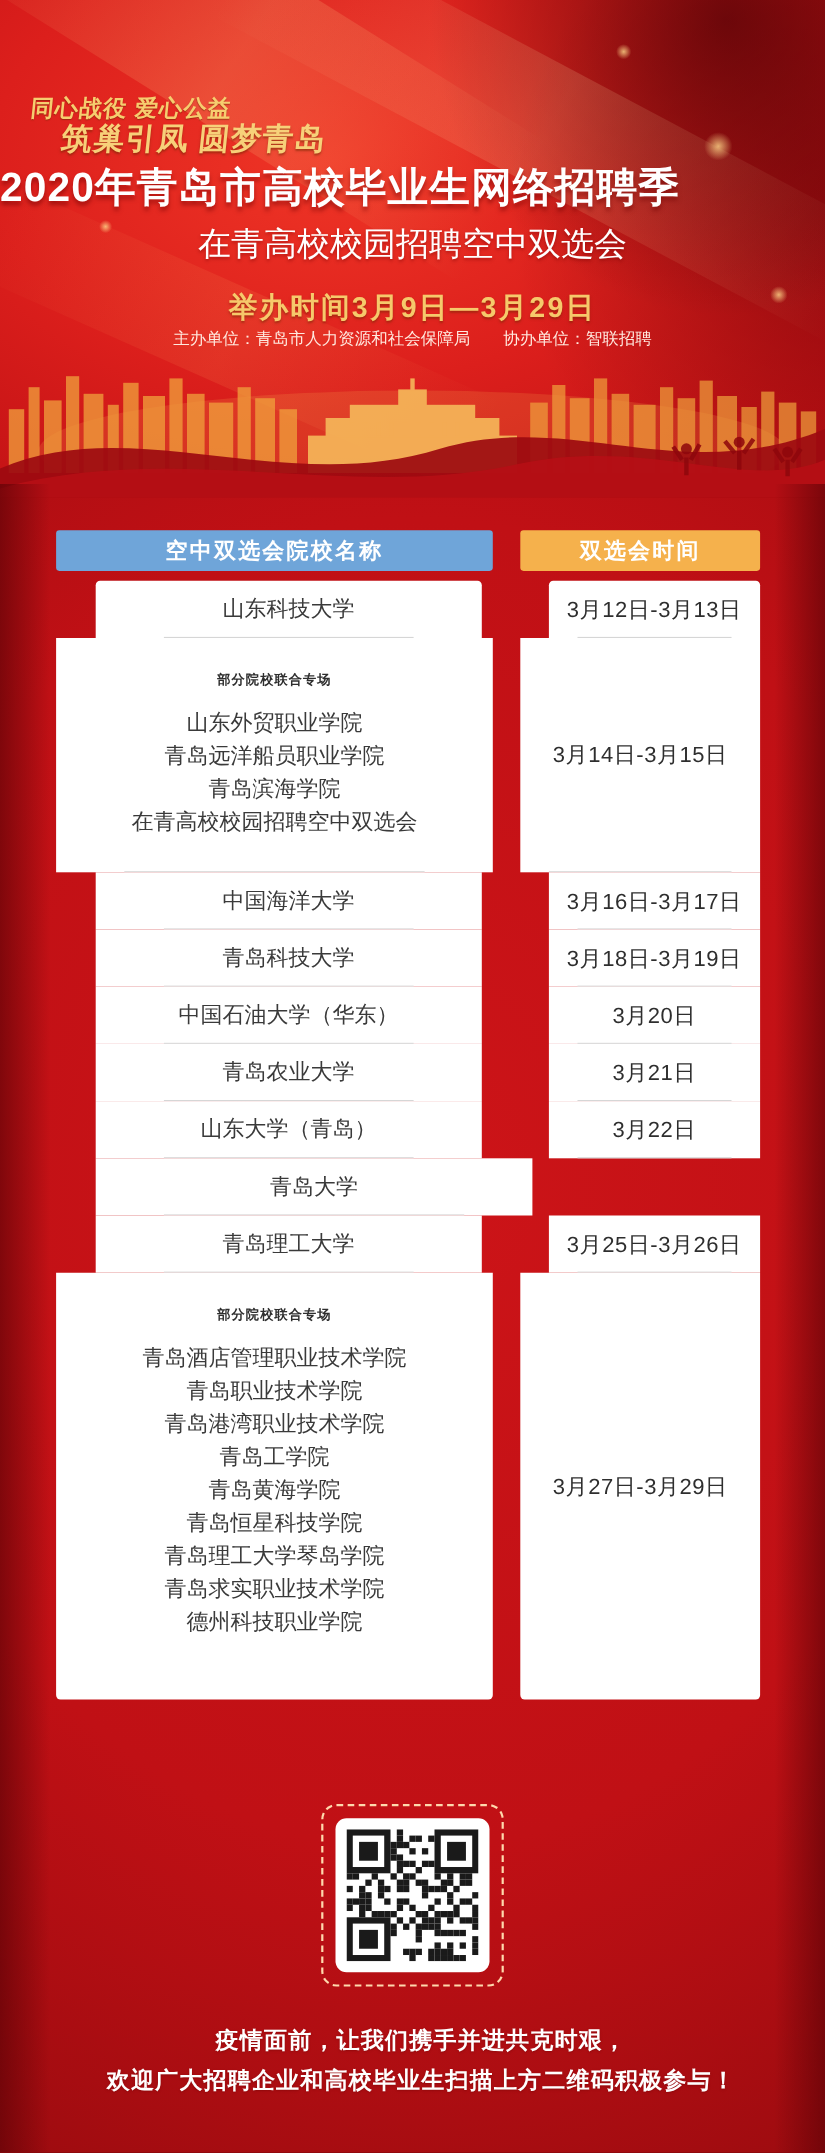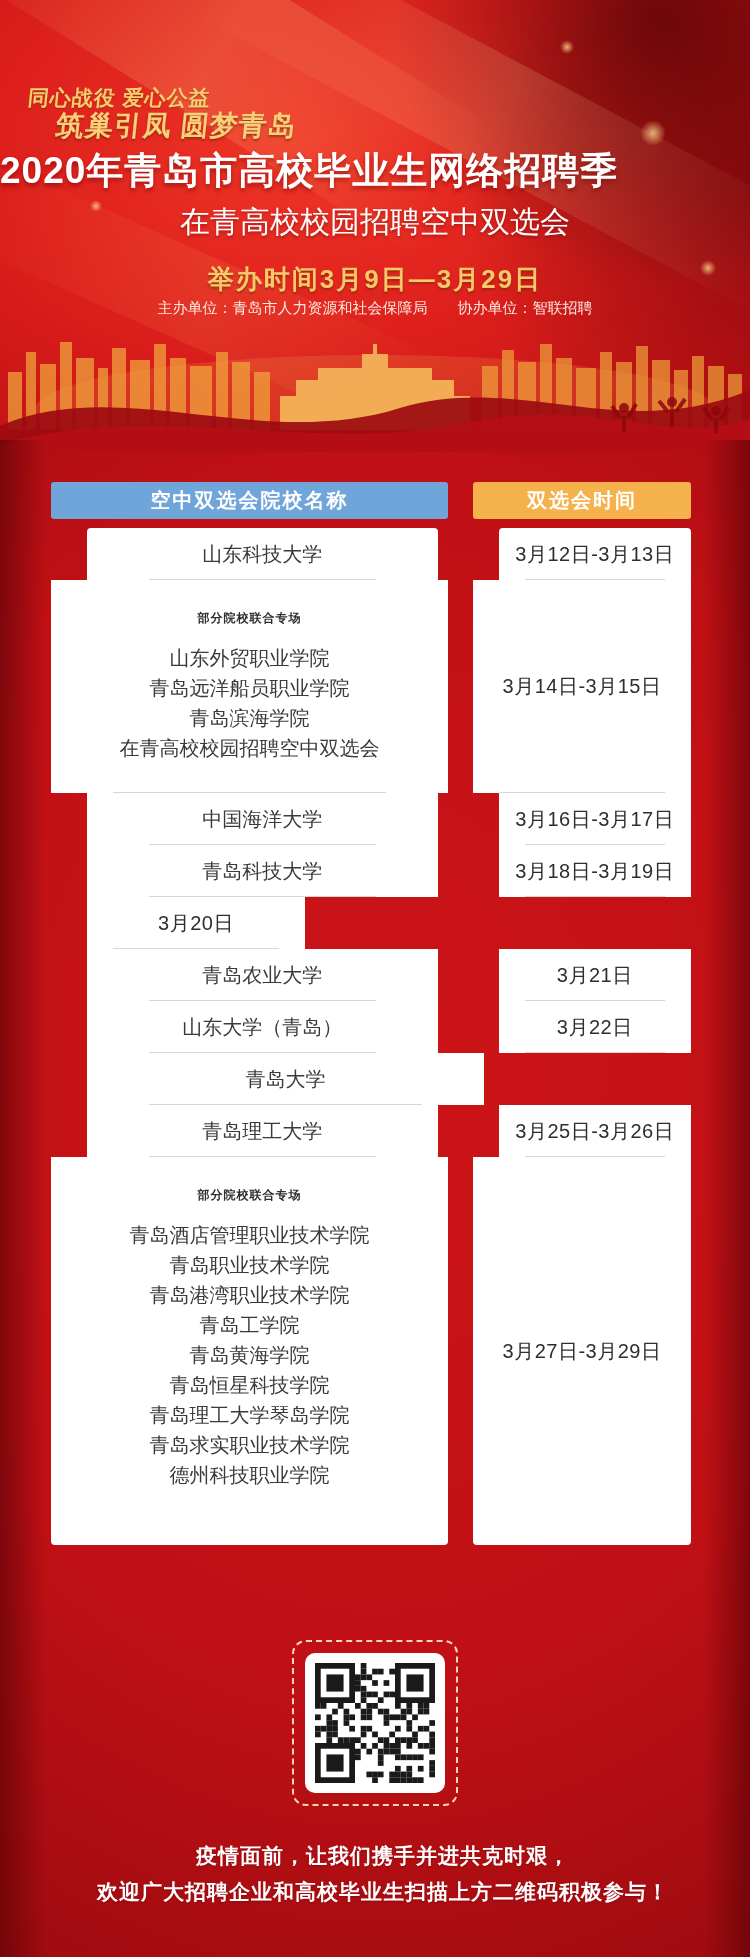--- a/index.html
+++ b/index.html
@@ -216,20 +216,24 @@
           <div class="tcell left">
             <div class="school">青岛科技大学</div>
             <div class="dvd dvd-l"></div>
           </div>
           <div class="tcell right">
             <div class="ttime">3月18日-3月19日</div>
             <div class="dvd dvd-r"></div>
           </div>
         </div>
         <div class="trow single">
+          <div class="tcell left">
+            <div class="school">中国石油大学（华东）</div>
+            <div class="dvd dvd-l"></div>
+          </div>
           <div class="tcell right">
             <div class="ttime">3月20日</div>
             <div class="dvd dvd-r"></div>
           </div>
         </div>
         <div class="trow single">
           <div class="tcell left">
             <div class="school">青岛农业大学</div>
             <div class="dvd dvd-l"></div>
           </div>

